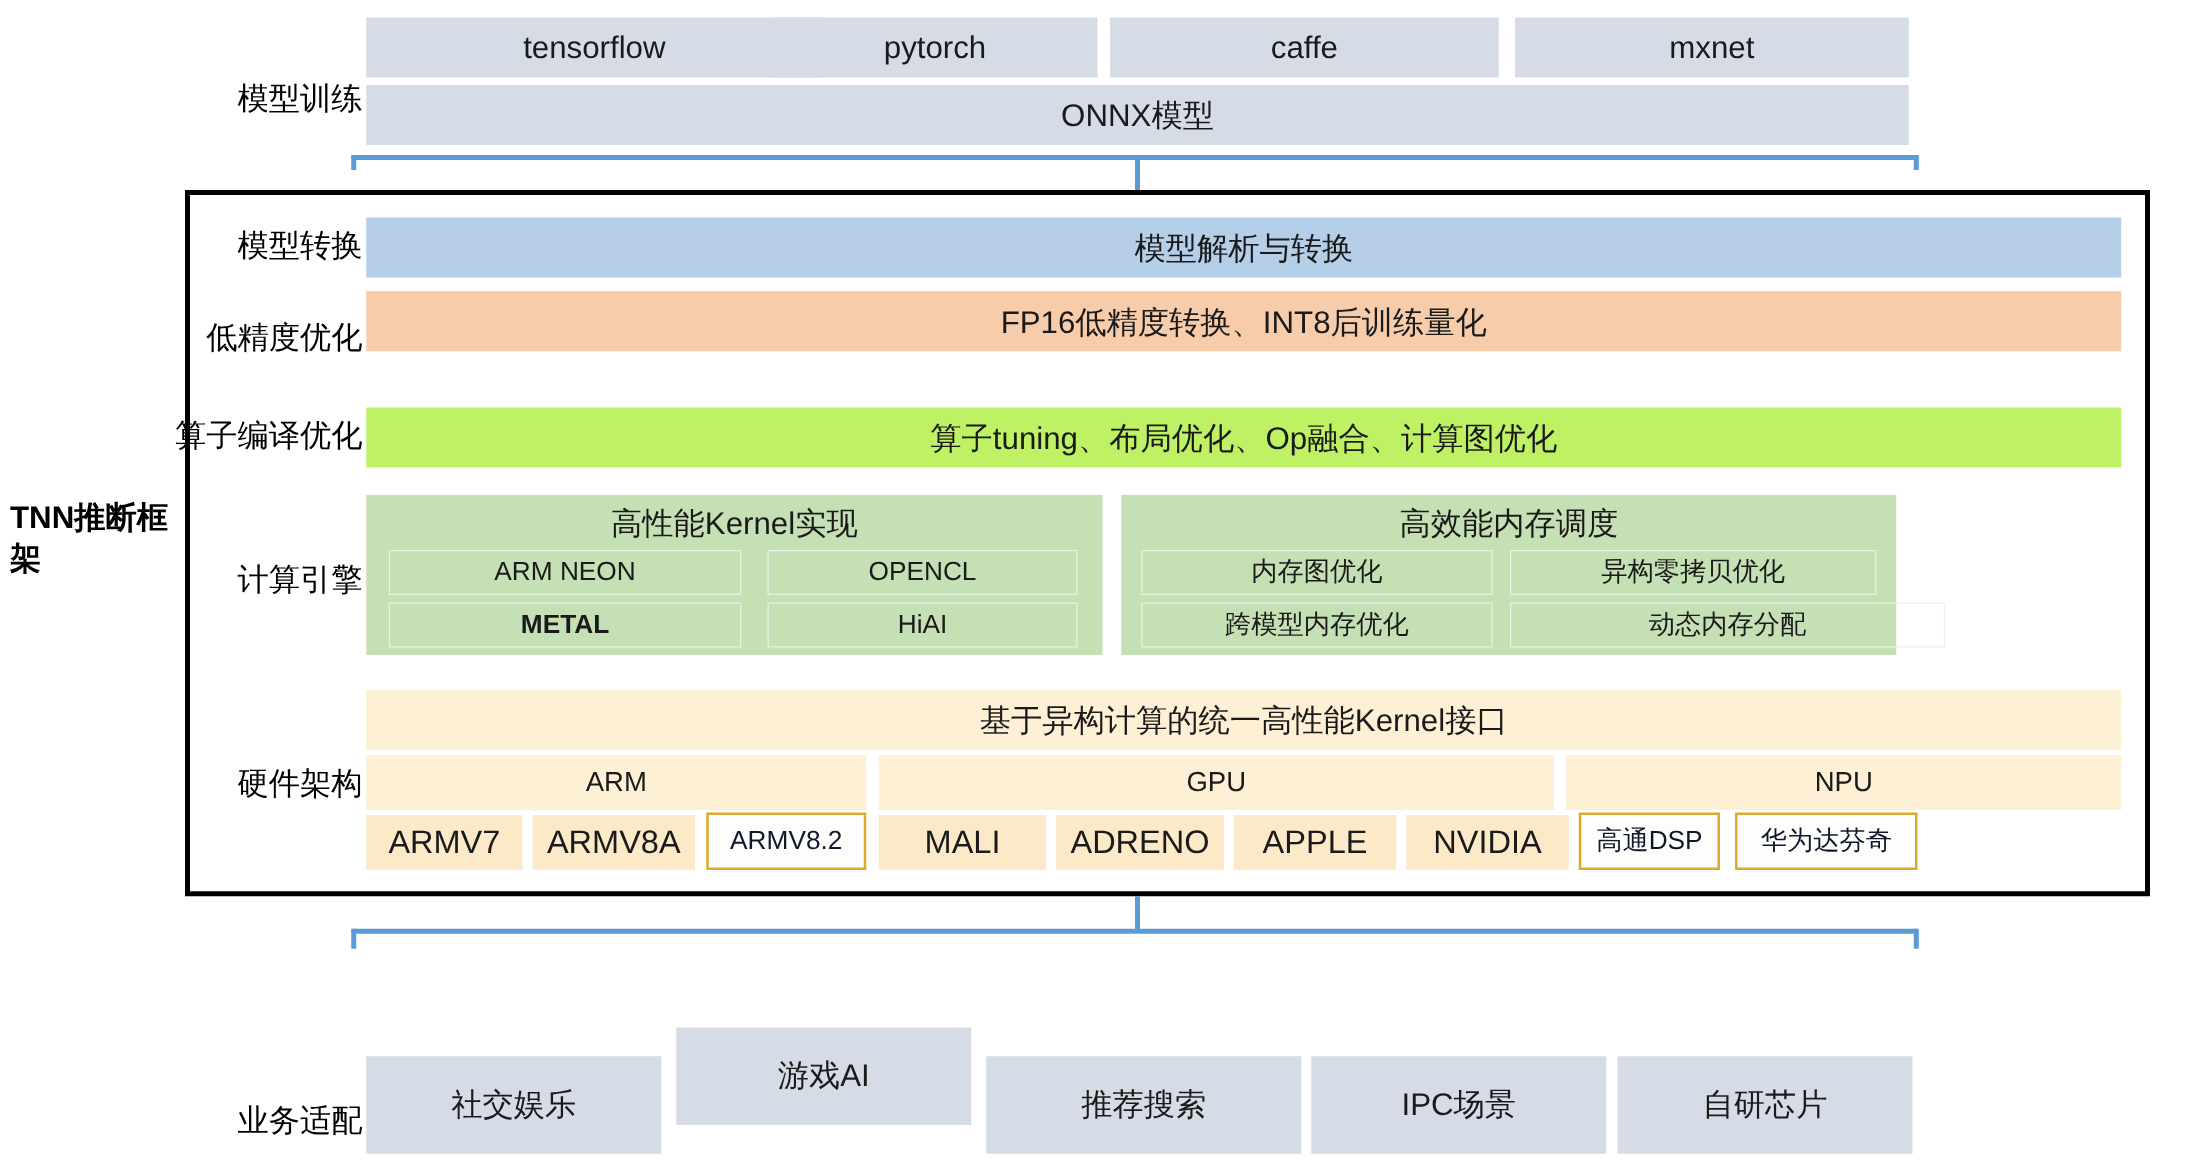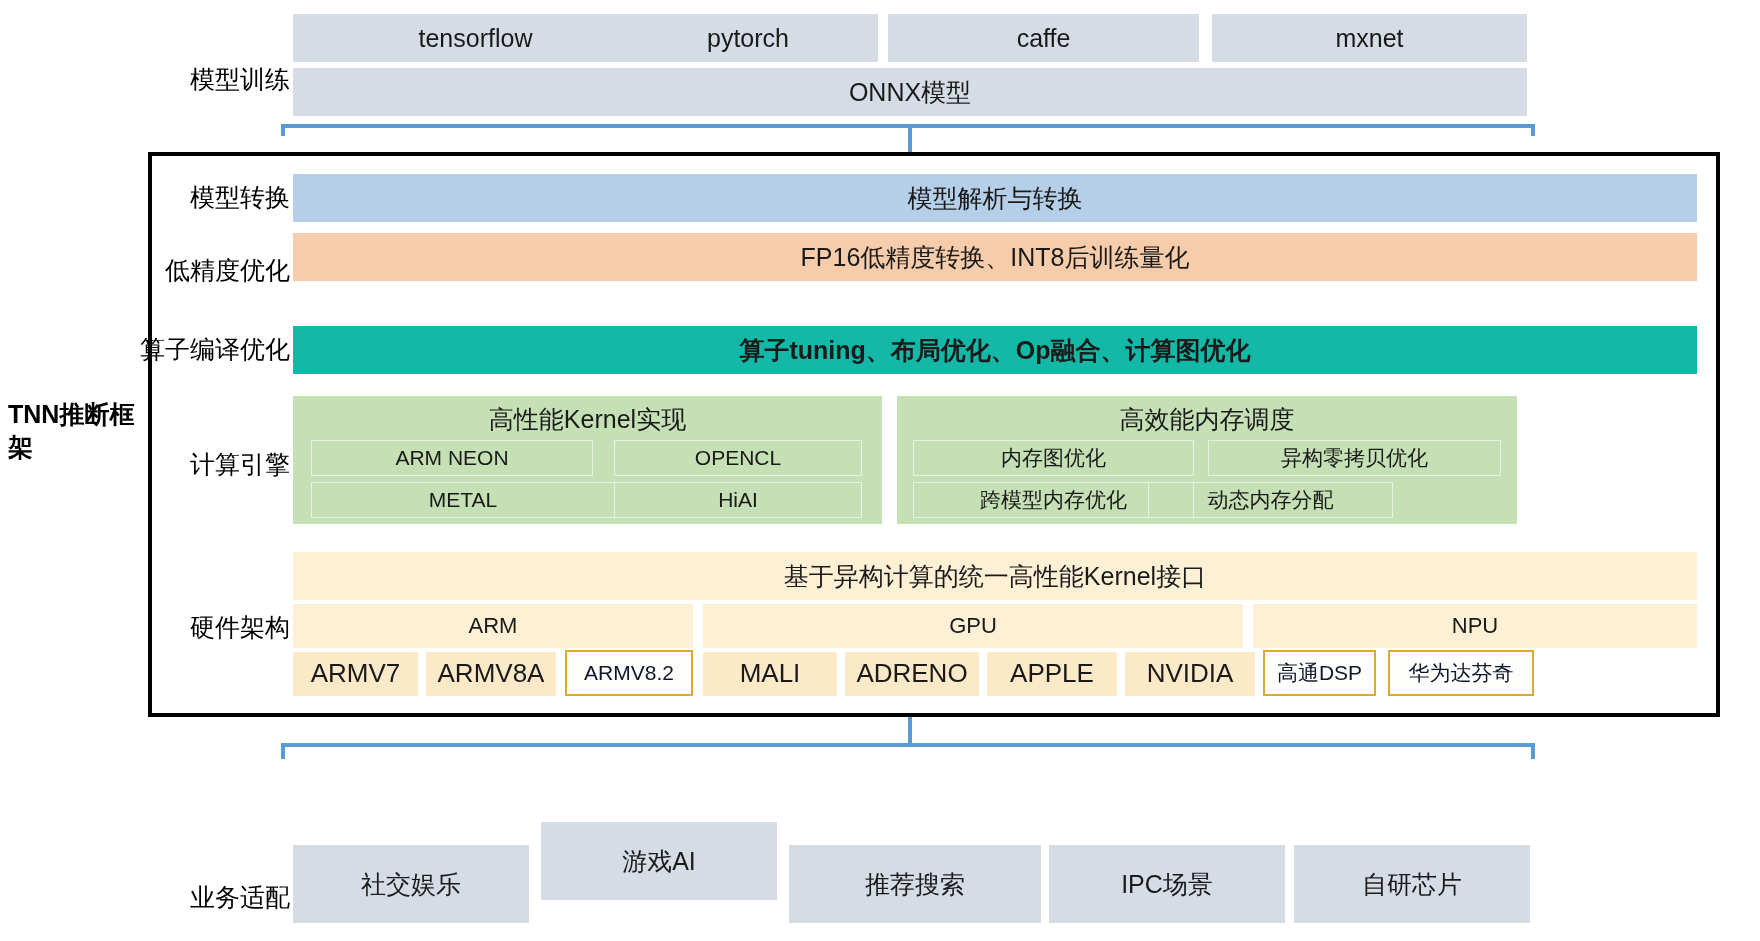--- a/index.html
+++ b/index.html
@@ -41,21 +41,21 @@
     align-items: center;
     justify-content: center;
     font-size: 25px;
     color: #1a1a1a;
   }
 
   
   .fill-gray   { background: #d6dce5; }
   .fill-blue   { background: #b4cfe7; }
   .fill-orange { background: #f6ccaa; }
-  .fill-lgray  { background: #14b8a6; font-weight: bold; }
+  .fill-lgray  { background: #bef264; }
   .fill-green  { background: #c5e0b4; }
   .fill-cream  { background: #fdf0d5; }
 
   .inner-green {
     border: 1px solid #e8f2e2;
     background: transparent;
     font-size: 21px;
   }
   .chip {
     background: #fbe9c8;
@@ -127,29 +127,29 @@
 
   <div class="row-label" style="left:110px; top:334px; width:180px;">算子编译优化</div>
   <div class="band fill-lgray" style="left:293px; top:326px; width:1404px; height:48px;">算子tuning、布局优化、Op融合、计算图优化</div>
 
   <div class="row-label" style="left:130px; top:449px; width:160px;">计算引擎</div>
 
   <div class="fill-green" style="position:absolute; left:293px; top:396px; width:589px; height:128px;"></div>
   <div class="cell" style="left:293px; top:402px; width:589px; height:34px; font-size:25px;">高性能Kernel实现</div>
   <div class="cell inner-green" style="left:311px; top:440px; width:282px; height:36px;">ARM NEON</div>
   <div class="cell inner-green" style="left:614px; top:440px; width:248px; height:36px;">OPENCL</div>
-  <div class="cell inner-green" style="left:311px; top:482px; width:304px; height:36px;">METAL</div>
+  <div class="cell inner-green" style="left:311px; top:482px; width:282px; height:36px;font-weight:bold;">METAL</div>
   <div class="cell inner-green" style="left:614px; top:482px; width:248px; height:36px;">HiAI</div>
 
   <div class="fill-green" style="position:absolute; left:897px; top:396px; width:620px; height:128px;"></div>
   <div class="cell" style="left:897px; top:402px; width:620px; height:34px; font-size:25px;">高效能内存调度</div>
   <div class="cell inner-green" style="left:913px; top:440px; width:281px; height:36px;">内存图优化</div>
   <div class="cell inner-green" style="left:1208px; top:440px; width:293px; height:36px;">异构零拷贝优化</div>
   <div class="cell inner-green" style="left:913px; top:482px; width:281px; height:36px;">跨模型内存优化</div>
-  <div class="cell inner-green" style="left:1148px; top:482px; width:245px; height:36px;">动态内存分配</div>
+  <div class="cell inner-green" style="left:1208px; top:482px; width:348px; height:36px;">动态内存分配</div>
 
   <div class="row-label" style="left:130px; top:612px; width:160px;">硬件架构</div>
 
   <div class="band fill-cream" style="left:293px; top:552px; width:1404px; height:48px;">基于异构计算的统一高性能Kernel接口</div>
 
   <div class="cell hw-group" style="left:293px; top:604px; width:400px; height:44px;">ARM</div>
   <div class="cell hw-group" style="left:703px; top:604px; width:540px; height:44px;">GPU</div>
   <div class="cell hw-group" style="left:1253px; top:604px; width:444px; height:44px;">NPU</div>
 
   <div class="cell chip" style="left:293px; top:652px; width:125px; height:44px;">ARMV7</div>

